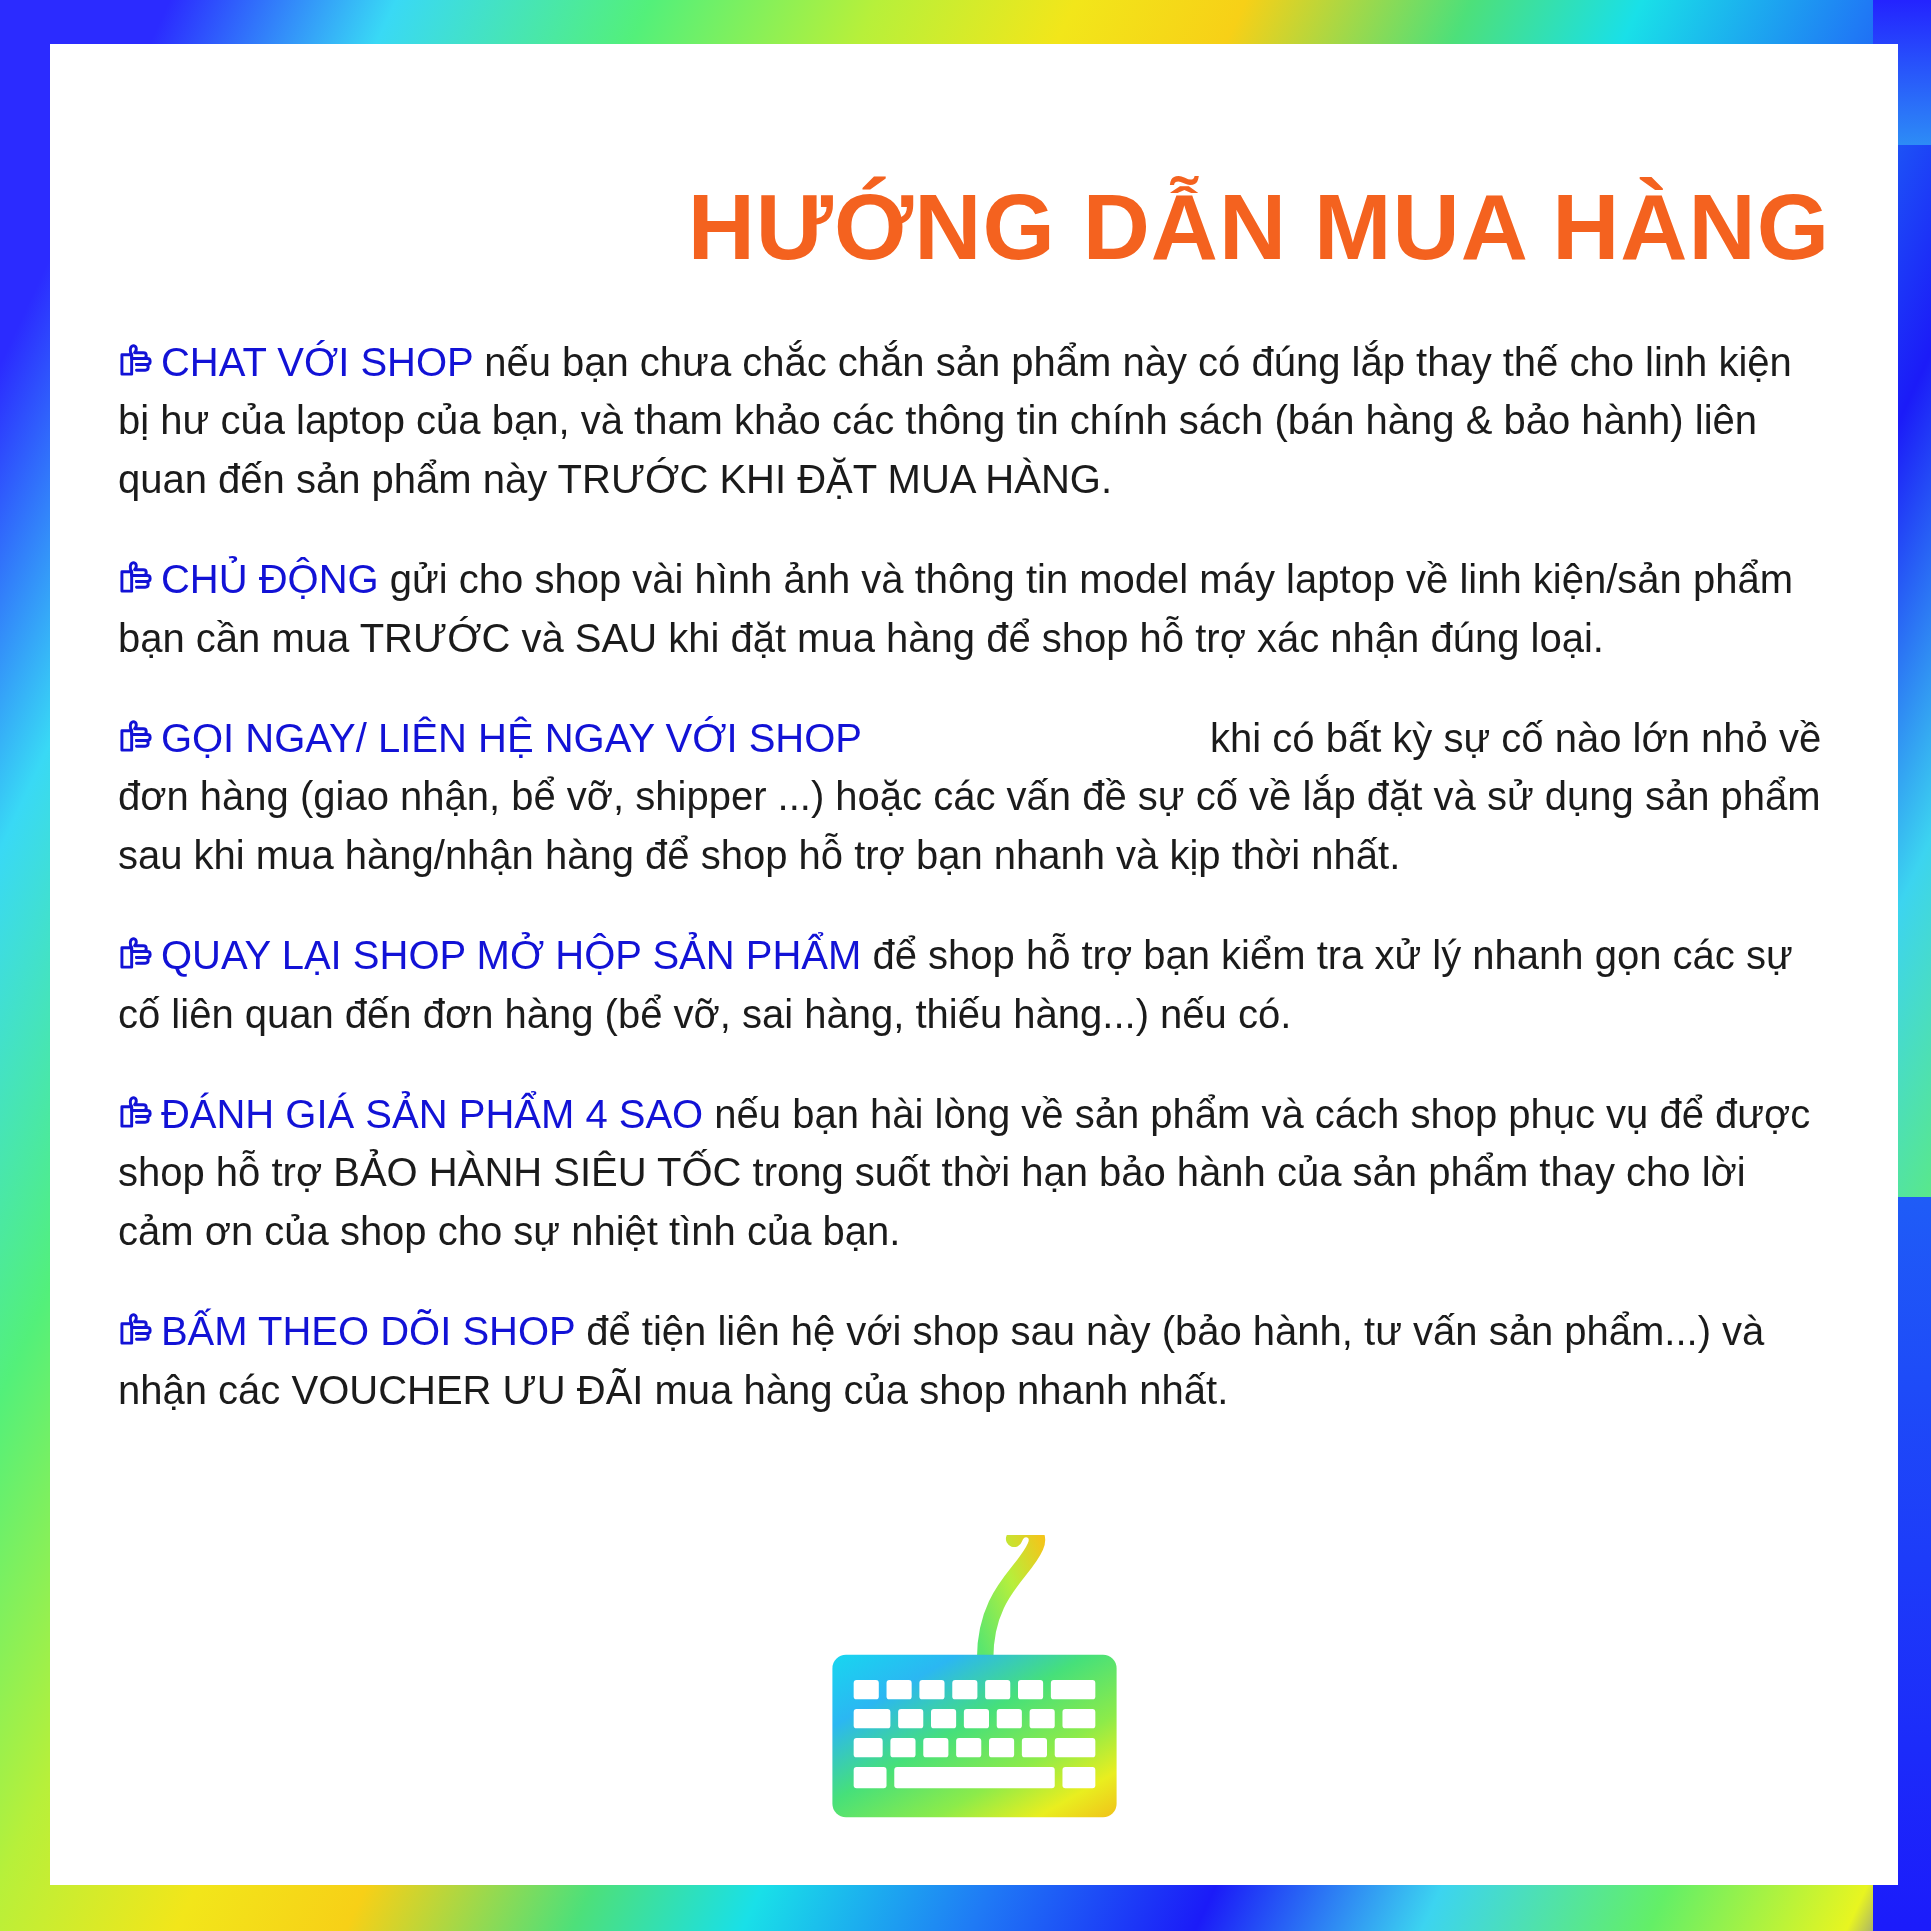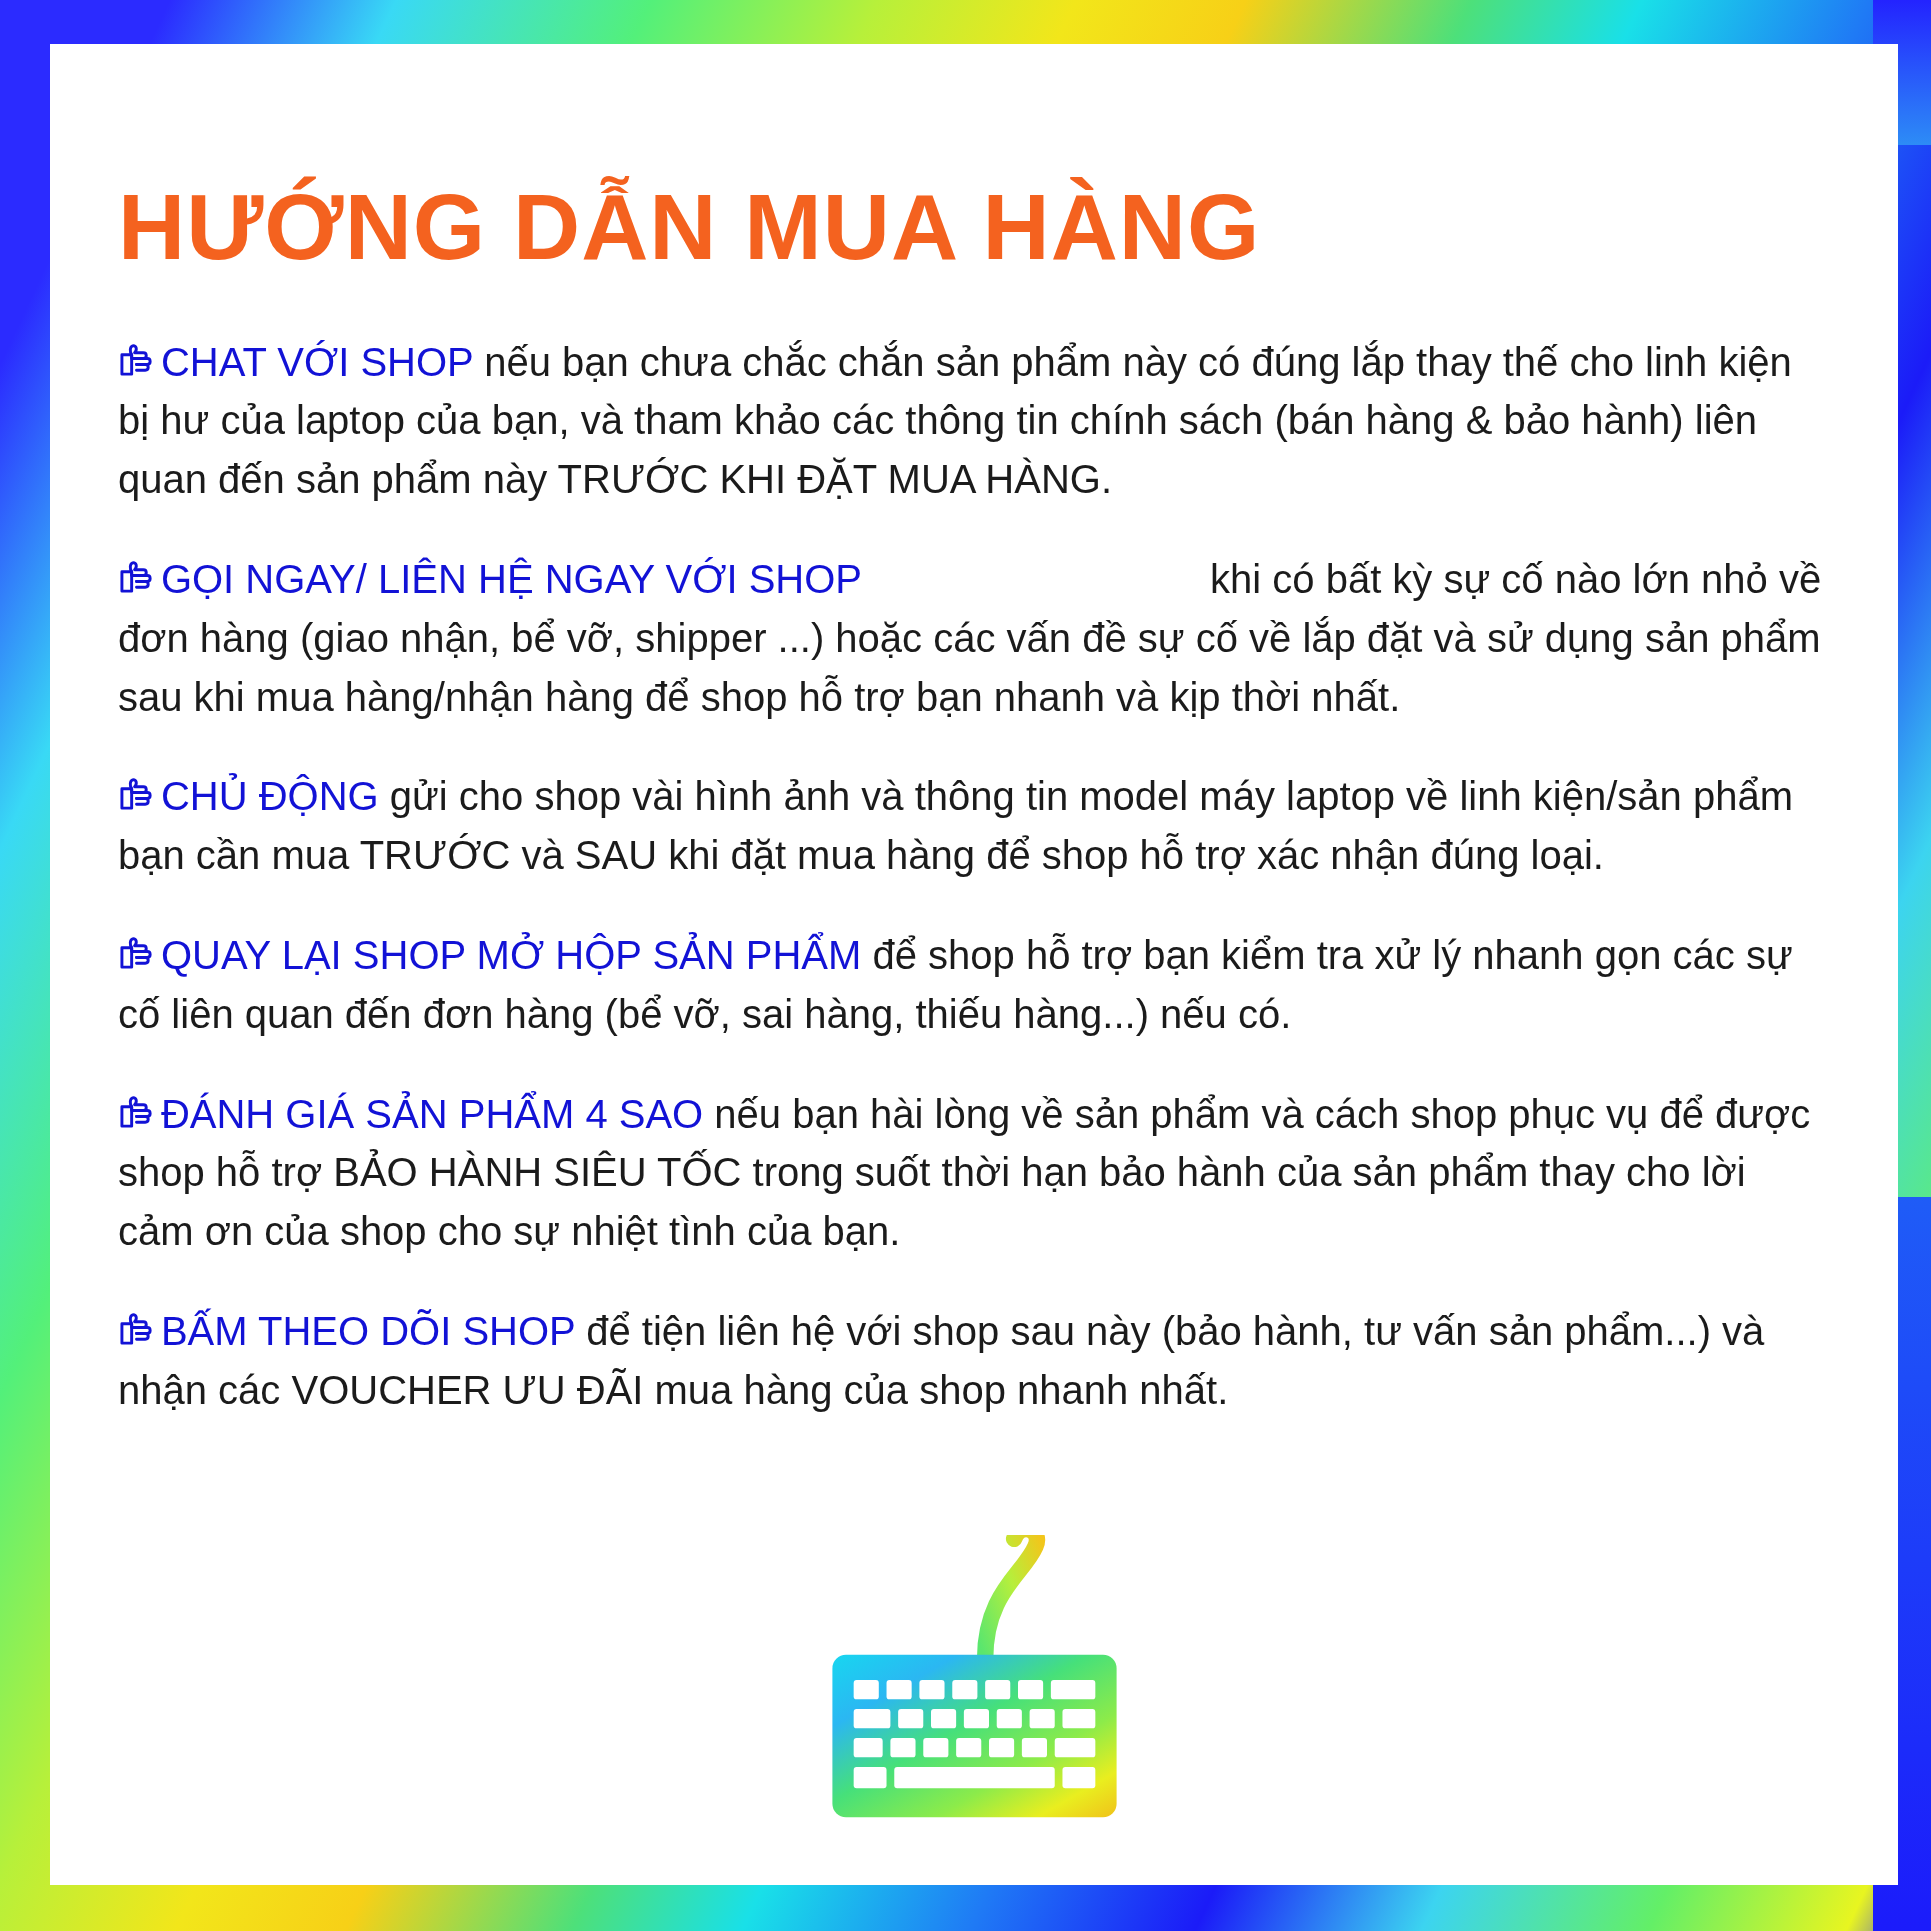--- a/index.html
+++ b/index.html
@@ -71,21 +71,21 @@
     position: absolute;
     left: 50px;
     top: 44px;
     right: 33px;
     bottom: 46px;
     box-sizing: border-box;
     padding: 135px 68px 0 68px;
   }
 
   .title {
-    text-align: left;
+    text-align: right;
     color: #f4621f;
     font-size: 93px;
     font-weight: 700;
     letter-spacing: 1px;
     line-height: 1.05;
     margin: 0 0 56px 0;
     white-space: nowrap;
   }
 
   .para {
@@ -160,34 +160,34 @@
       <p class="para">
         <span class="hand-icon">
           <svg width="39" height="37" viewBox="0 0 40 38">
             <g fill="none" stroke="#1212d6" stroke-width="3" stroke-linejoin="round" stroke-linecap="round">
               <path d="M4 12 L4 32 L14 32 L14 12 Z"></path>
               <path d="M14 16 L26 16 C30 16 30 10 26 10 L17 10 C20 7 19 2 15 3 C12 4 12 9 14 12 Z"></path>
               <path d="M19 16 L30 16 C34 16 34 22 30 22 L19 22"></path>
               <path d="M19 22 L28 22 C32 22 32 28 28 28 L19 28"></path>
             </g>
           </svg>
+        </span><span class="lead">CHỦ ĐỘNG</span><span> gửi cho shop vài hình ảnh và thông tin model máy laptop về linh kiện/sản phẩm bạn cần mua TRƯỚC và SAU khi đặt mua hàng để shop hỗ trợ xác nhận đúng loại.</span>
+      </p>
+
+      <p class="para">
+        <span class="hand-icon">
+          <svg width="39" height="37" viewBox="0 0 40 38">
+            <g fill="none" stroke="#1212d6" stroke-width="3" stroke-linejoin="round" stroke-linecap="round">
+              <path d="M4 12 L4 32 L14 32 L14 12 Z"></path>
+              <path d="M14 16 L26 16 C30 16 30 10 26 10 L17 10 C20 7 19 2 15 3 C12 4 12 9 14 12 Z"></path>
+              <path d="M19 16 L30 16 C34 16 34 22 30 22 L19 22"></path>
+              <path d="M19 22 L28 22 C32 22 32 28 28 28 L19 28"></path>
+            </g>
+          </svg>
         </span><span class="lead">GỌI NGAY/ LIÊN HỆ NGAY VỚI SHOP</span><span class="lead-gap"></span><span>khi có bất kỳ sự cố nào lớn nhỏ về đơn hàng (giao nhận, bể vỡ, shipper ...) hoặc các vấn đề sự cố về lắp đặt và sử dụng sản phẩm sau khi mua hàng/nhận hàng để shop hỗ trợ bạn nhanh và kịp thời nhất.</span>
-      </p>
-
-      <p class="para">
-        <span class="hand-icon">
-          <svg width="39" height="37" viewBox="0 0 40 38">
-            <g fill="none" stroke="#1212d6" stroke-width="3" stroke-linejoin="round" stroke-linecap="round">
-              <path d="M4 12 L4 32 L14 32 L14 12 Z"></path>
-              <path d="M14 16 L26 16 C30 16 30 10 26 10 L17 10 C20 7 19 2 15 3 C12 4 12 9 14 12 Z"></path>
-              <path d="M19 16 L30 16 C34 16 34 22 30 22 L19 22"></path>
-              <path d="M19 22 L28 22 C32 22 32 28 28 28 L19 28"></path>
-            </g>
-          </svg>
-        </span><span class="lead">CHỦ ĐỘNG</span><span> gửi cho shop vài hình ảnh và thông tin model máy laptop về linh kiện/sản phẩm bạn cần mua TRƯỚC và SAU khi đặt mua hàng để shop hỗ trợ xác nhận đúng loại.</span>
       </p>
 
       <p class="para">
         <span class="hand-icon">
           <svg width="39" height="37" viewBox="0 0 40 38">
             <g fill="none" stroke="#1212d6" stroke-width="3" stroke-linejoin="round" stroke-linecap="round">
               <path d="M4 12 L4 32 L14 32 L14 12 Z"></path>
               <path d="M14 16 L26 16 C30 16 30 10 26 10 L17 10 C20 7 19 2 15 3 C12 4 12 9 14 12 Z"></path>
               <path d="M19 16 L30 16 C34 16 34 22 30 22 L19 22"></path>
               <path d="M19 22 L28 22 C32 22 32 28 28 28 L19 28"></path>

